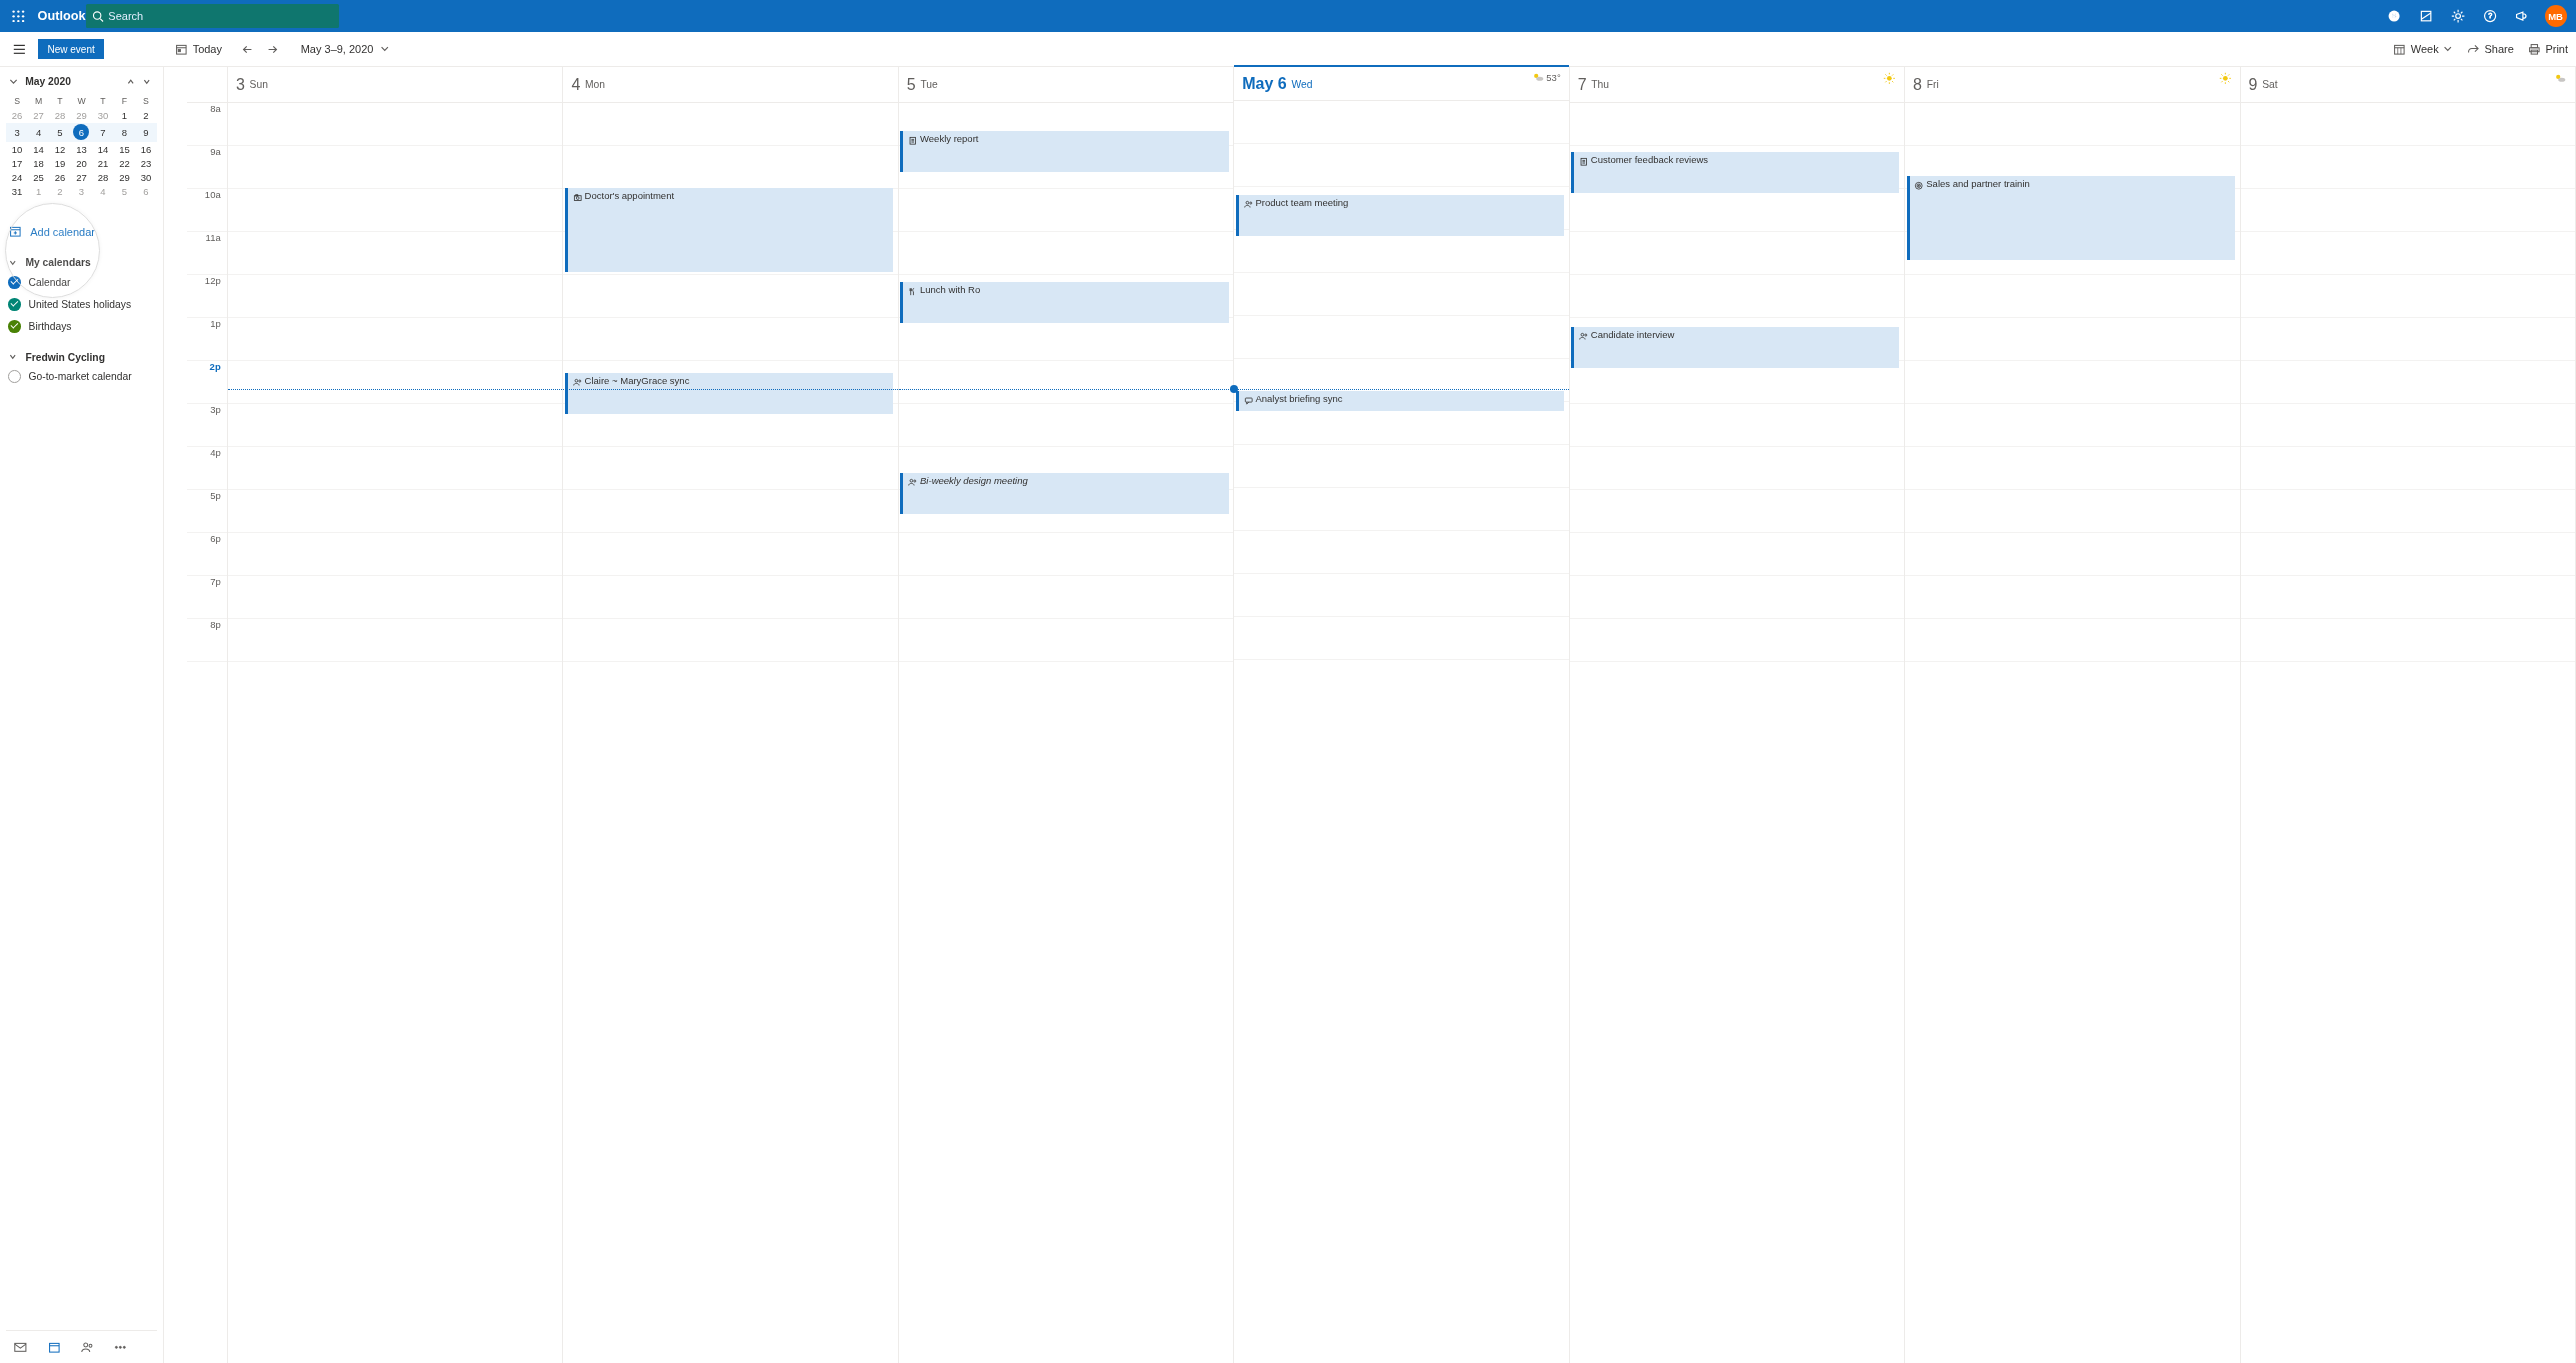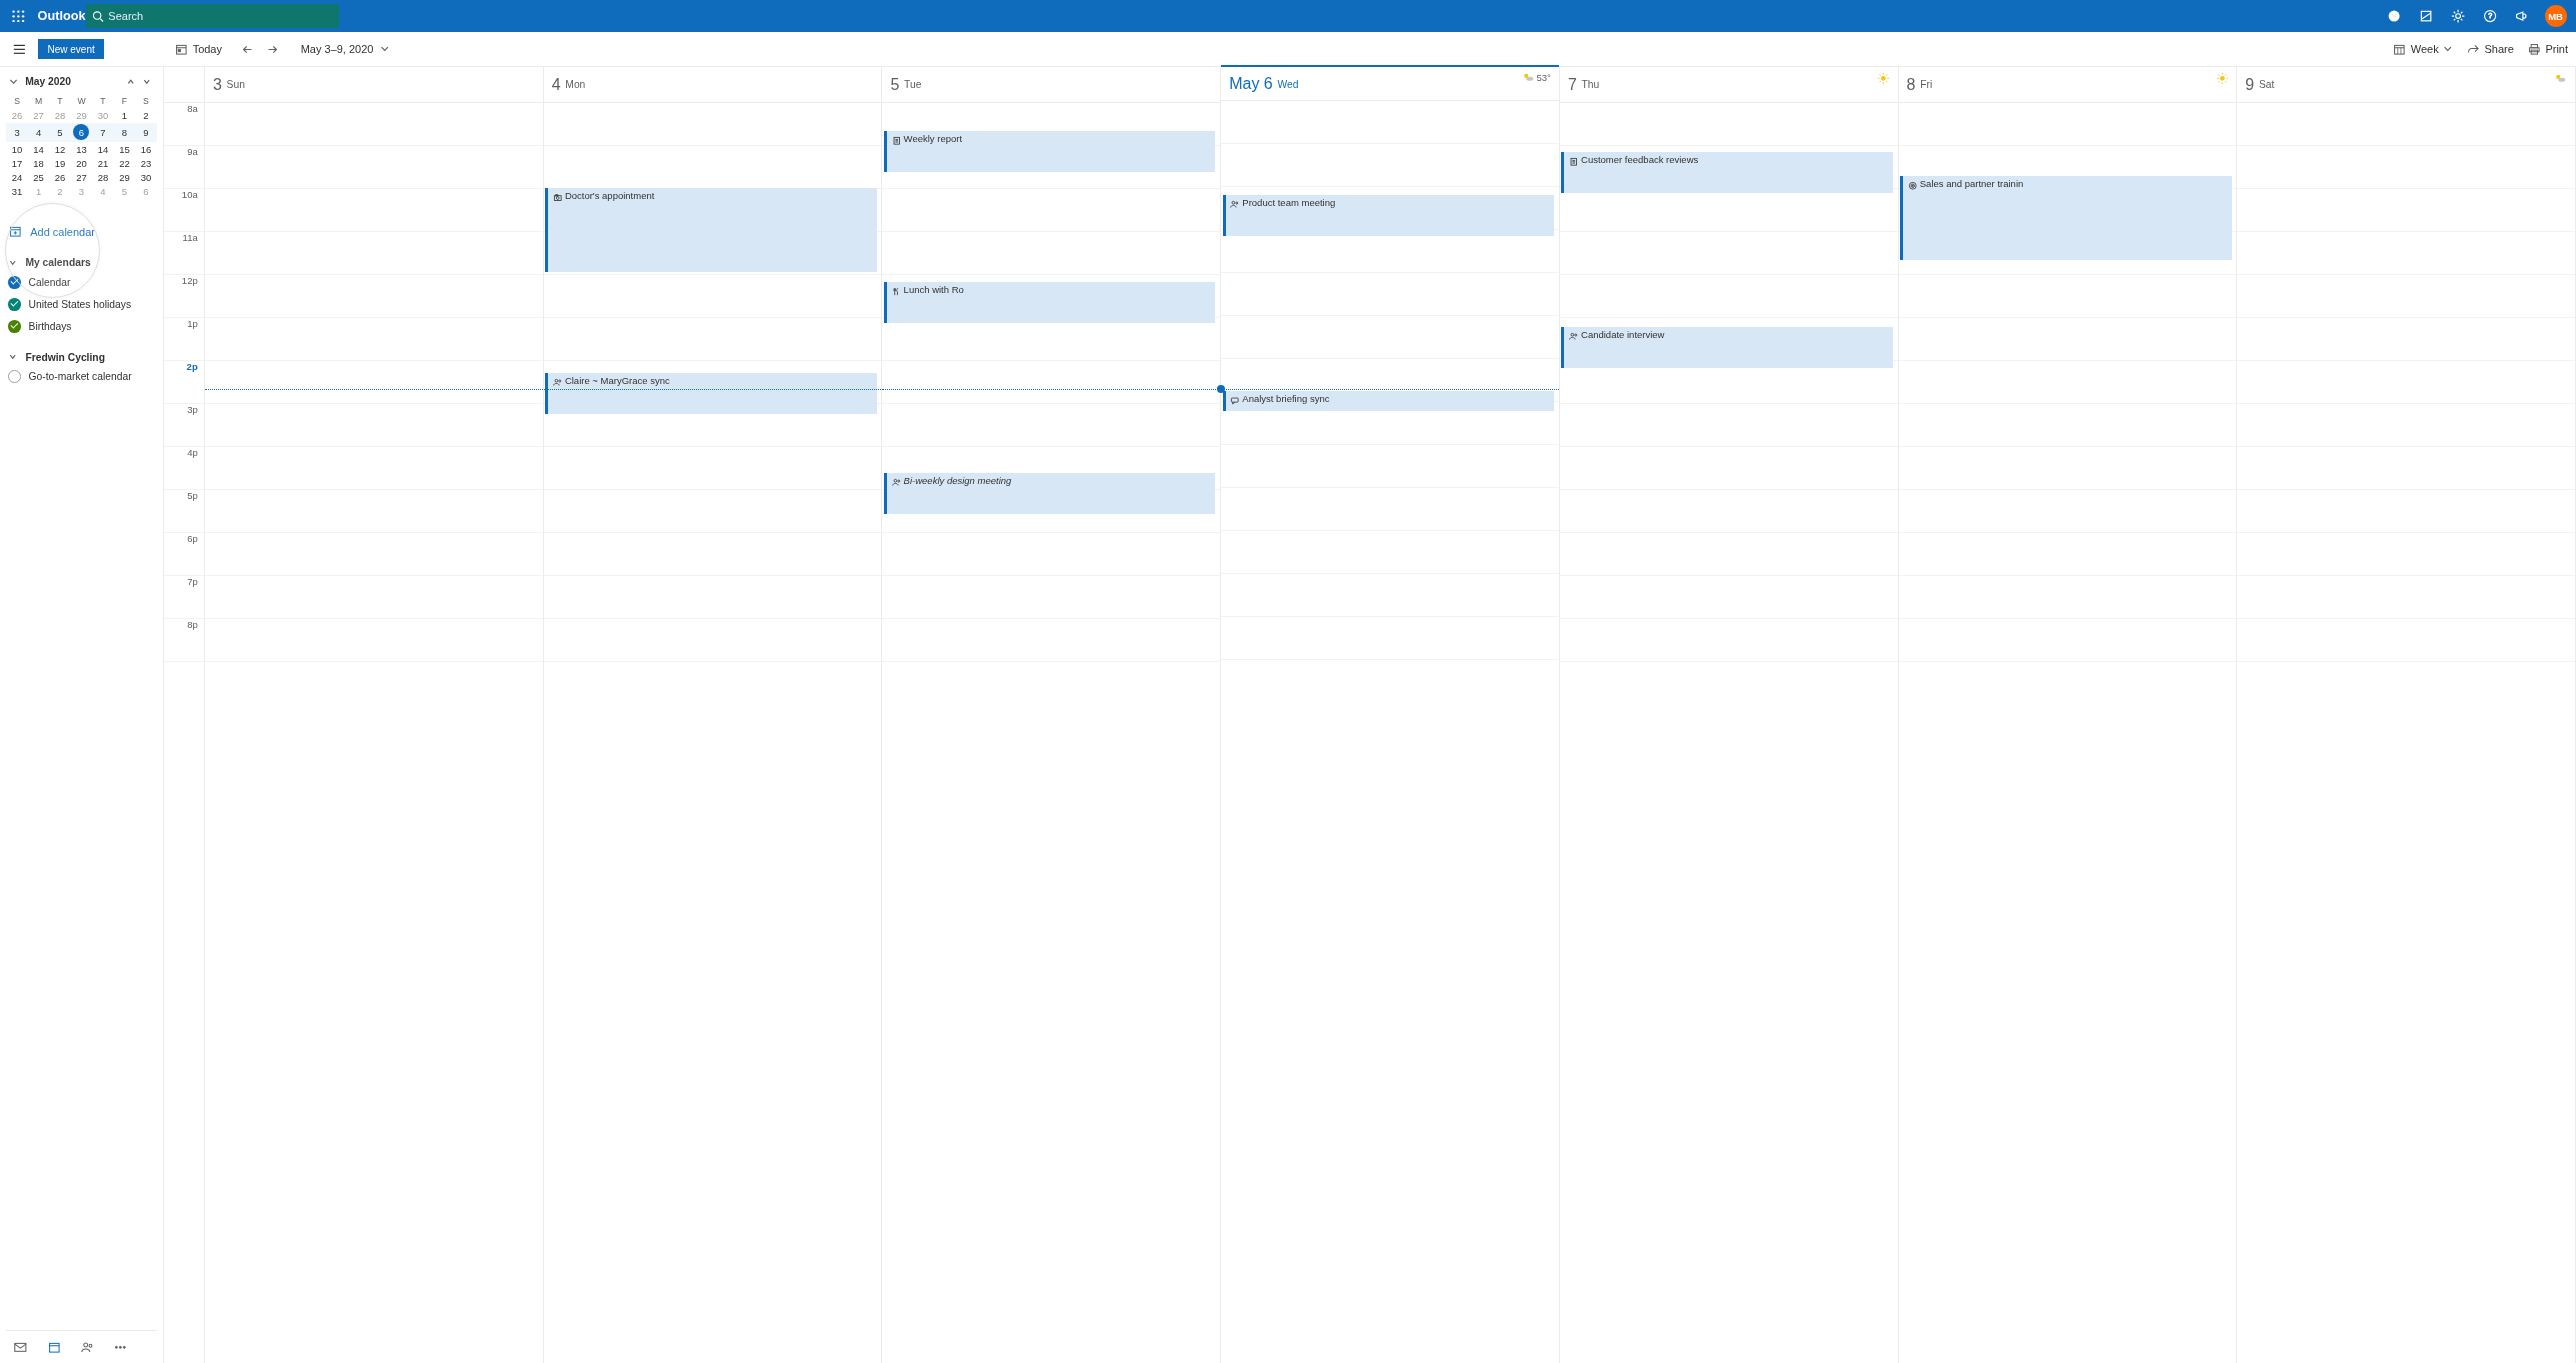--- a/index.html
+++ b/index.html
@@ -52,21 +52,21 @@
   .navarr svg { width:11px; height:11px; stroke:#605e5c; fill:none; }
   .date-range { margin-left: 16px; display:flex; align-items:center; cursor:pointer; }
   .date-range .chev { margin-left: 6.3px; }
   .date-range svg.chev { width:9.5px; height:9.5px; stroke:#605e5c; fill:none; }
   .cmd-spacer { flex:1; }
   .cmd-btn { display:flex; align-items:center; cursor:pointer; margin-left: 14.2px; color:#323130; }
   .cmd-btn svg { width:12.7px; height:12.7px; stroke:#605e5c; fill:none; margin-right:4.7px; }
   .cmd-btn .chev { width:9.5px; height:9.5px; margin-left:4.7px; margin-right:0;}
 
   
-  .main { flex:1; display:flex; min-height:0;}
+  .main { flex:1; display:flex; min-height:0;gap:23px;}
   .sidebar { width: 164px; border-right: 0.8px solid #edebe9; display:flex; flex-direction:column; padding: 6.3px 6.3px 0 6.3px;}
 
   .mini-head { display:flex; align-items:center; padding: 3.2px 1.6px;}
   .mini-head .chev { width:11px; height:11px; stroke:#605e5c; fill:none; margin-right:6.3px; cursor:pointer;}
   .mini-head .title { font-weight:600; flex:1; font-size: 10.3px; }
   .mini-arr { width:16px; display:flex; justify-content:center; cursor:pointer;}
   .mini-arr svg { width:9.5px; height:9.5px; stroke:#605e5c; fill:none;}
 
   .mini-cal { margin-top: 3.2px; }
   .mini-cal table { width:100%; border-collapse: collapse; table-layout: fixed; }
@@ -109,21 +109,21 @@
 
   .days { flex:1; display:flex; position:relative; min-width:0;}
   .daycol { flex:1; border-right: 0.8px solid #edebe9; position:relative; min-width:0;}
   .day-head { height:36px; border-bottom: 0.8px solid #edebe9; display:flex; align-items:center; padding:0 8px; position:relative;}
   .day-head .num { font-size:16px; font-weight:400; color:#605e5c; margin-right:4.7px;}
   .day-head .dow { font-size:10.3px; color:#605e5c; }
   .day-head.today .dow { color:#0F6CBD;}
   .day-head.today { border-top: 2.4px solid #0F6CBD; height:36px; margin-top:-2.4px; padding-top:2.4px;}
   .day-head .weather { position:absolute; right:8px; top:4.7px; font-size:9.5px; color:#605e5c; display:flex; align-items:center; gap:1.6px;}
   .day-head .weather svg { width:12.7px; height:12.7px; }
-  .today-fulldate { font-size:16px; font-weight:400; color:#0F6CBD; margin-right:4.7px;}
+  .today-fulldate { font-size:16px; font-weight:700; color:#0F6CBD; margin-right:4.7px;}
 
   .day-body { position:relative; }
   .day-body .slot { height:43px; border-bottom:0.8px solid #f3f2f1;}
 
   .event {
     position:absolute; left:1.6px; right:4.7px;
     background:#d8e7f5; border-left:3.2px solid #0F6CBD;
     padding: 2.4px 4.7px; font-size:9.5px; color:#323130;
     overflow:hidden;
   }

